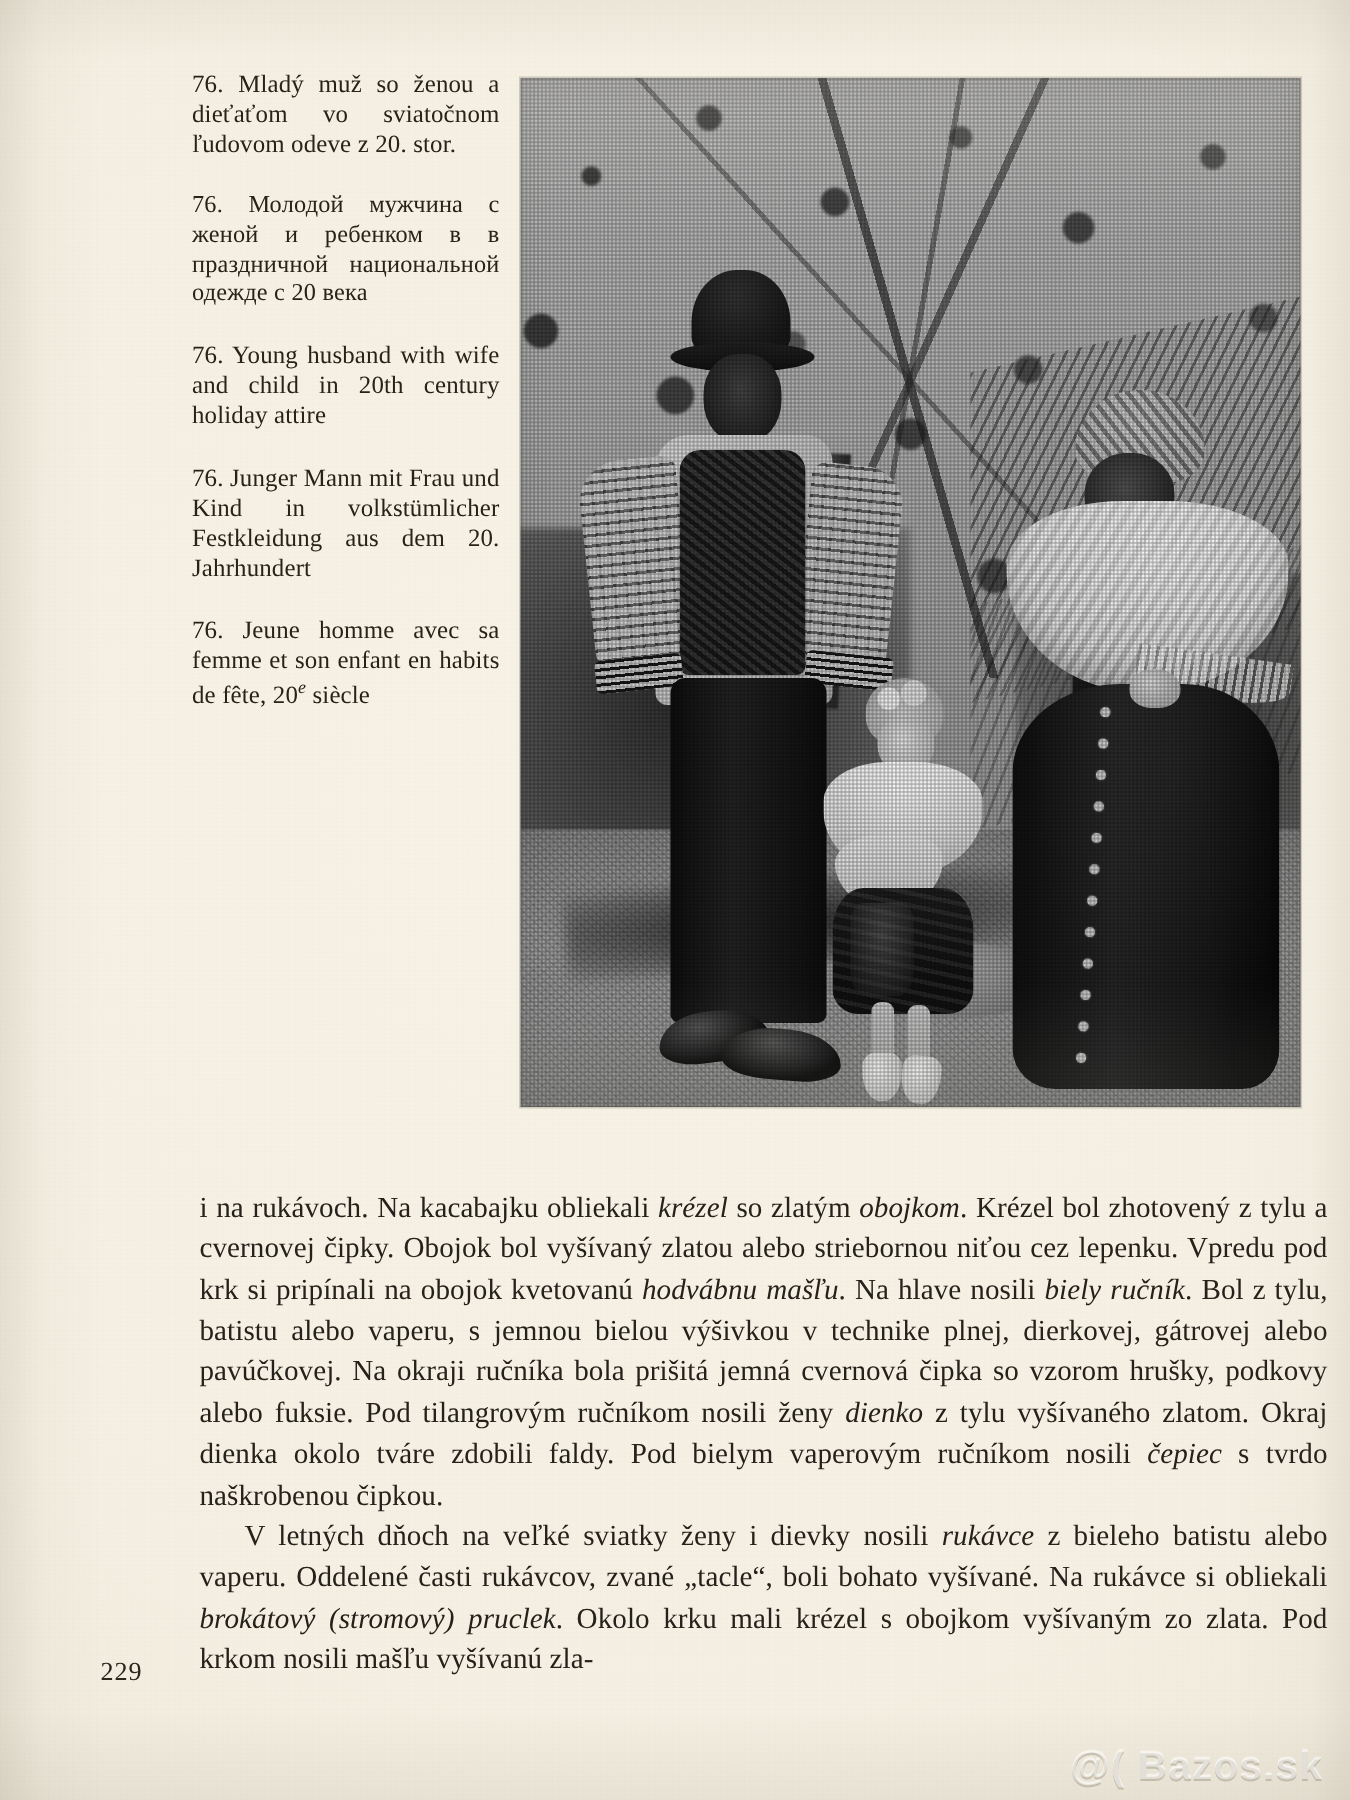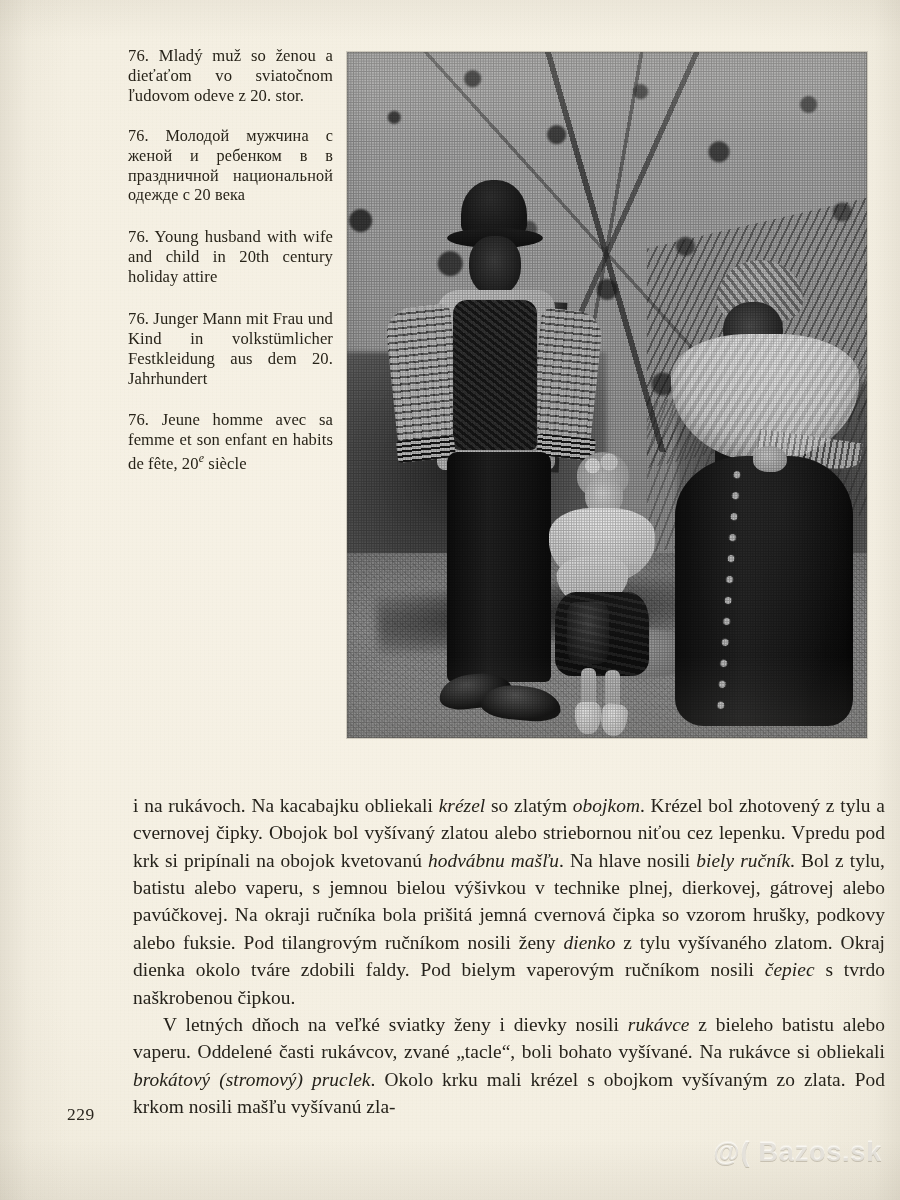--- a/index.html
+++ b/index.html
@@ -420,21 +420,21 @@
     font-family: "Liberation Serif", serif;
     font-size: 17.4px;
     color: #2a261e;
     letter-spacing: .6px;
   }
 
   
   #watermark {
     position: absolute;
     right: 18px;
-    bottom: 32px;
+    bottom: 7px;
     font-family: "Liberation Sans", sans-serif;
     font-size: 27px;
     font-weight: 700;
     letter-spacing: .8px;
     color: rgba(255,255,255,.48);
     text-shadow:
       0 1px 0 rgba(120,112,95,.35),
       0 -1px 0 rgba(255,255,255,.35);
     opacity: .95;
     user-select: none;

